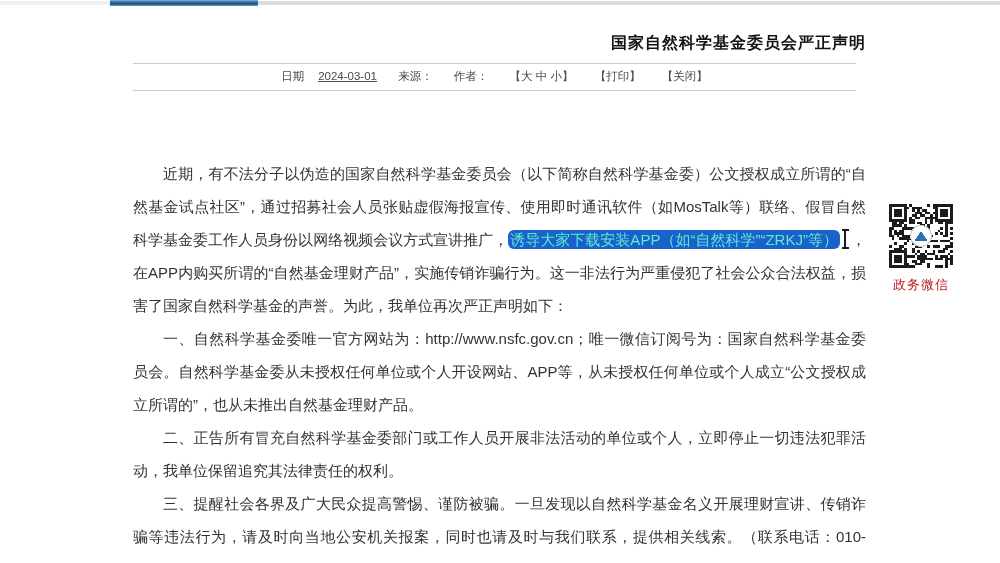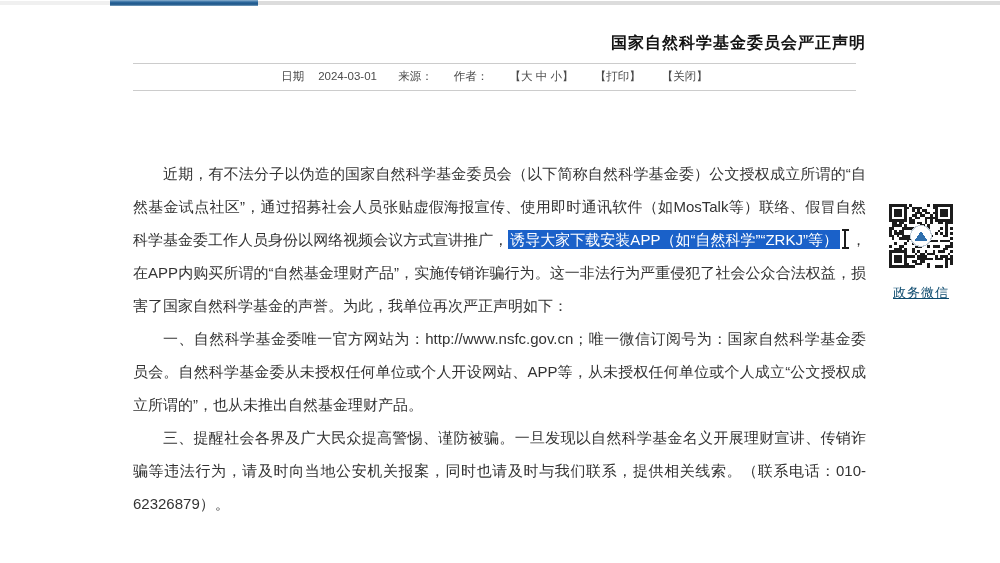--- a/index.html
+++ b/index.html
@@ -22,47 +22,47 @@
     margin:33px 0 9px 0;text-align:right;
     font-size:16px;font-weight:bold;color:#141414;letter-spacing:1px;
   }
   .meta{
     width:723px;border-top:1px solid #cccccc;border-bottom:1px solid #cccccc;
     padding:5px 0 6px 0;text-align:center;font-size:11.5px;color:#4a4a4a;
     white-space:nowrap;
   }
   .meta span{margin:0 9px;}
   .meta .lbl{margin-right:2px;margin-left:9px;}
-  .meta .val{margin-left:12px;}
+  .meta .val{margin-left:12px;text-decoration:underline;}
   
   .article{margin-top:66px;width:733px;}
   .article p{
     margin:0;padding:0;
     font-size:15px;line-height:33px;color:#333333;
     text-align:justify;text-justify:inter-ideograph;
     text-indent:2em;
   }
   .hl{
-    background:#1a61c9;color:#ffffff;padding:1px 2px;
+    background:#1a61c9;color:#5eead4;padding:1px 2px;border-radius:6px;
   }
   
   .ibeam{
     display:inline-block;width:9px;height:20px;position:relative;
     vertical-align:-4px;margin:0 1px;
     background:linear-gradient(to right,transparent 3.5px,#1c1c1c 3.5px,#1c1c1c 5.5px,transparent 5.5px);
   }
   .ibeam::before,.ibeam::after{
     content:"";position:absolute;left:1px;right:1px;height:2px;background:#1c1c1c;
   }
   .ibeam::before{top:0;}
   .ibeam::after{bottom:0;}
   
   .qrblock{position:absolute;left:886px;top:204px;width:70px;text-align:center;}
   .qrblock svg{display:block;margin:0 auto;width:64px;height:64px;background:#ffffff;}
-  .qrlabel{margin-top:16px;font-size:13px;color:#0c4a6e;letter-spacing:1px;white-space:nowrap;text-decoration:underline;}
+  .qrlabel{margin-top:8px;font-size:13px;color:#b91c1c;letter-spacing:1px;white-space:nowrap;}
 </style>
 </head>
 <body>
 
 <div class="topstrip">
   <div class="track-left"></div>
   <div class="track-right"></div>
   <div class="progress"></div>
 </div>
 
@@ -75,20 +75,21 @@
     <span>来源：</span>
     <span>作者：</span>
     <span>【大 中 小】</span>
     <span>【打印】</span>
     <span>【关闭】</span>
   </div>
 
   <div class="article">
     <p><span>近期，有不法分子以伪造的国家自然科学基金委员会（以下简称自然科学基金委）公文授权成立所谓的“自然基金试点社区”，通过招募社会人员张贴虚假海报宣传、使用即时通讯软件（如MosTalk等）联络、假冒自然科学基金委工作人员身份以网络视频会议方式宣讲推广，</span><span class="hl">诱导大家下载安装APP（如“自然科学”“ZRKJ”等）</span><span class="ibeam"></span><span>，在APP内购买所谓的“自然基金理财产品”，实施传销诈骗行为。这一非法行为严重侵犯了社会公众合法权益，损害了国家自然科学基金的声誉。为此，我单位再次严正声明如下：</span></p>
     <p>一、自然科学基金委唯一官方网站为：http://www.nsfc.gov.cn；唯一微信订阅号为：国家自然科学基金委员会。自然科学基金委从未授权任何单位或个人开设网站、APP等，从未授权任何单位或个人成立“公文授权成立所谓的”，也从未推出自然基金理财产品。</p>
+    <p>二、正告所有冒充自然科学基金委部门或工作人员开展非法活动的单位或个人，立即停止一切违法犯罪活动，我单位保留追究其法律责任的权利。</p>
     <p>三、提醒社会各界及广大民众提高警惕、谨防被骗。一旦发现以自然科学基金名义开展理财宣讲、传销诈骗等违法行为，请及时向当地公安机关报案，同时也请及时与我们联系，提供相关线索。（联系电话：010-62326879）。</p>
 
   </div>
 
 </div>
 
 <div class="qrblock">
   <svg id="qr" viewBox="0 0 25 25" shape-rendering="crispEdges">
       <rect x="8" y="0" width="1" height="1" fill="#1c1c1c"></rect>
       <rect x="15" y="0" width="1" height="1" fill="#1c1c1c"></rect>

